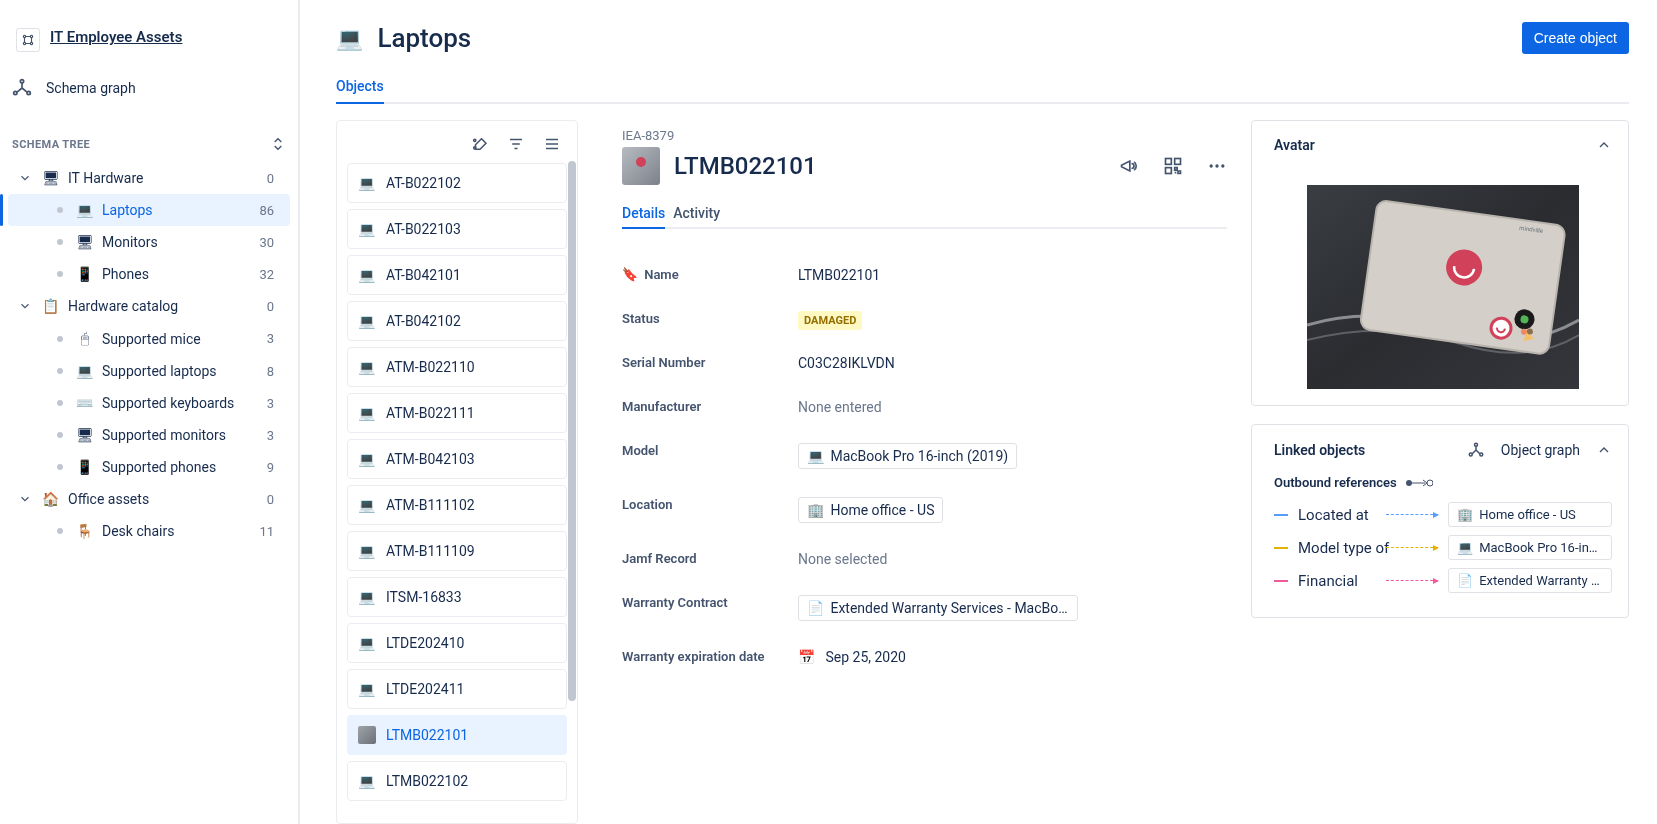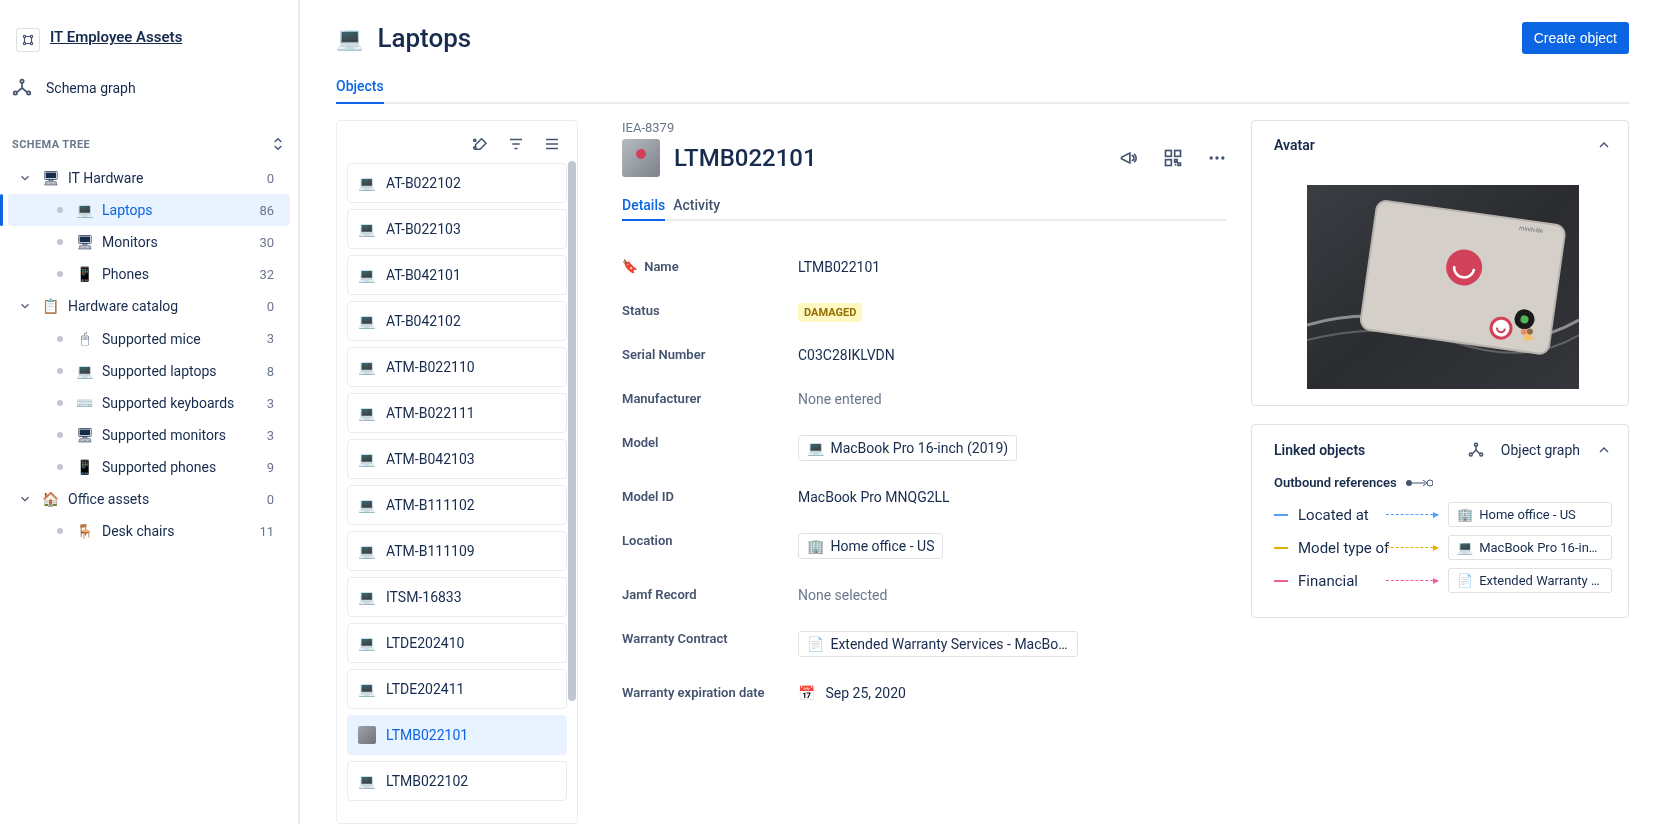--- a/index.html
+++ b/index.html
@@ -41,21 +41,21 @@
 .object-list-toolbar { display: flex; justify-content: flex-end; gap: 18px; padding: 6px 6px 10px 6px; color: #44546F; }
 .object-list { overflow-y: auto; display: flex; flex-direction: column; gap: 6px; flex: 1; }
 .object-list::-webkit-scrollbar { width: 10px; }
 .object-item { display: flex; align-items: center; gap: 10px; padding: 10px 10px; border: 1px solid #EBECF0; border-radius: 4px; font-size: 14px; cursor: pointer; }
 .object-item.selected { background: #E9F2FF; border-color: transparent; }
 .object-item.selected .object-label { color: #0C66E4; }
 .object-ico { width: 18px; height: 18px; display: flex; align-items: center; justify-content: center; }
 .object-thumb { width: 18px; height: 18px; background: linear-gradient(135deg, #9fa3a9, #6c7079); border-radius: 2px; }
 .detail-panel { flex: 1; display: flex; gap: 24px; padding-left: 44px; overflow: hidden; }
 .detail-main { flex: 1; overflow-y: auto; }
-.object-key { color: #6B778C; font-size: 13px; margin-bottom: 4px; }
+.object-key { color: #6B778C; font-size: 13px; margin-bottom: 4px; margin-top: 8px; }
 .object-header { display: flex; align-items: center; justify-content: space-between; margin-bottom: 14px; }
 .object-title-wrap { display: flex; align-items: center; gap: 14px; }
 .object-avatar-thumb { width: 38px; height: 38px; background: linear-gradient(135deg, #b7bbc1, #7d818a); border-radius: 3px; position: relative; }
 .object-avatar-thumb::after { content: ""; position: absolute; top: 10px; left: 14px; width: 10px; height: 10px; background: #d1425a; border-radius: 50%; }
 .object-title { font-size: 24px; font-weight: 500; }
 .object-actions { display: flex; gap: 24px; color: #44546F; }
 .object-actions > * { cursor: pointer; }
 .detail-tabs { display: flex; gap: 8px; border-bottom: 2px solid #EBECF0; margin-bottom: 24px; }
 .detail-tab { padding: 6px 0; font-weight: 500; color: #44546F; border-bottom: 2px solid transparent; margin-bottom: -2px; cursor: pointer; }
 .detail-tab.active { color: #0C66E4; border-bottom-color: #0C66E4; }
@@ -362,24 +362,20 @@
             <div class="field-value value-muted">None entered</div>
           </div>
           <div class="field-row">
             <div class="field-label">Model</div>
             <div class="field-value"><span class="chip">
                   <span>💻</span>
                   <span class="chip-text">MacBook Pro 16-inch (2019)</span>
                 </span></div>
           </div>
           <div class="field-row">
-            <div class="field-label">Model ID</div>
-            <div class="field-value">MacBook Pro MNQG2LL</div>
-          </div>
-          <div class="field-row">
             <div class="field-label">Location</div>
             <div class="field-value"><span class="chip">
                   <span>🏢</span>
                   <span class="chip-text">Home office - US</span>
                 </span></div>
           </div>
           <div class="field-row">
             <div class="field-label">Jamf Record</div>
             <div class="field-value value-muted">None selected</div>
           </div>

